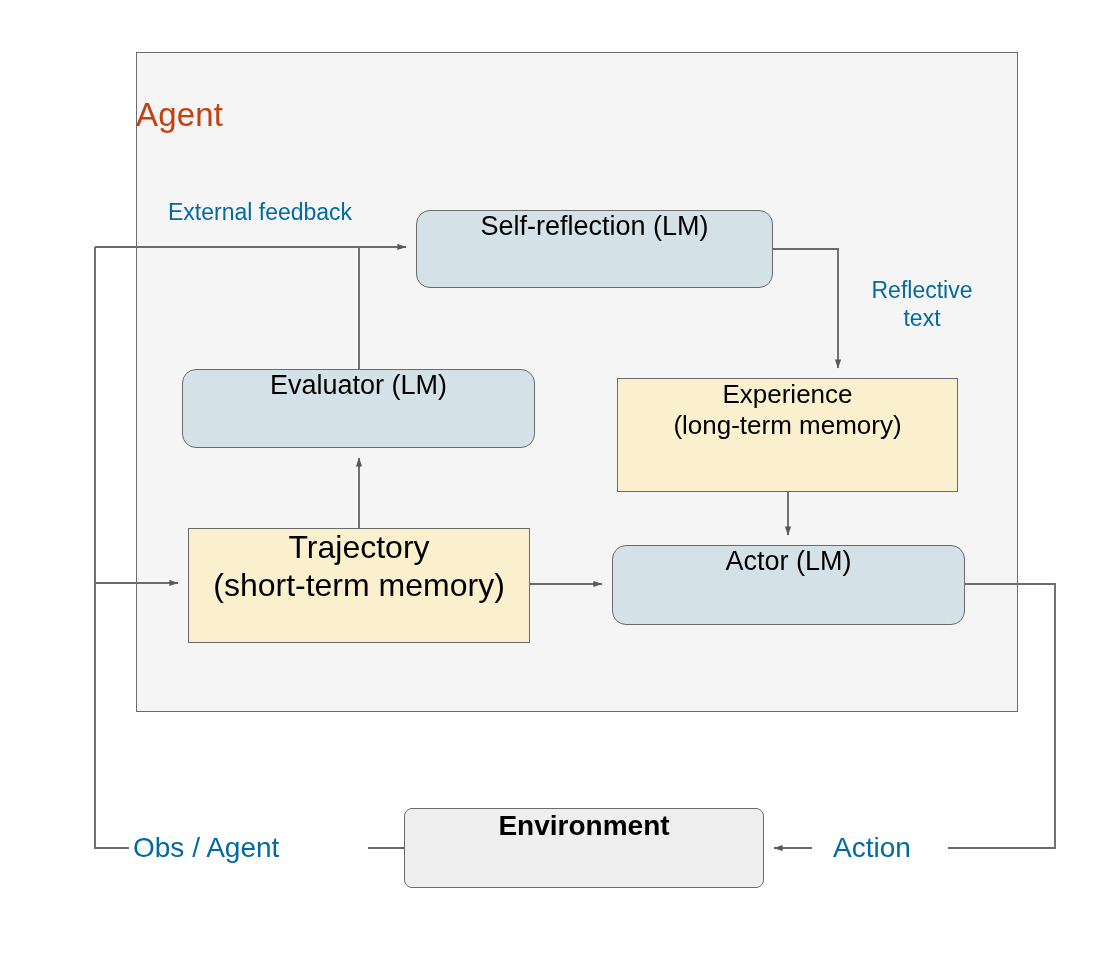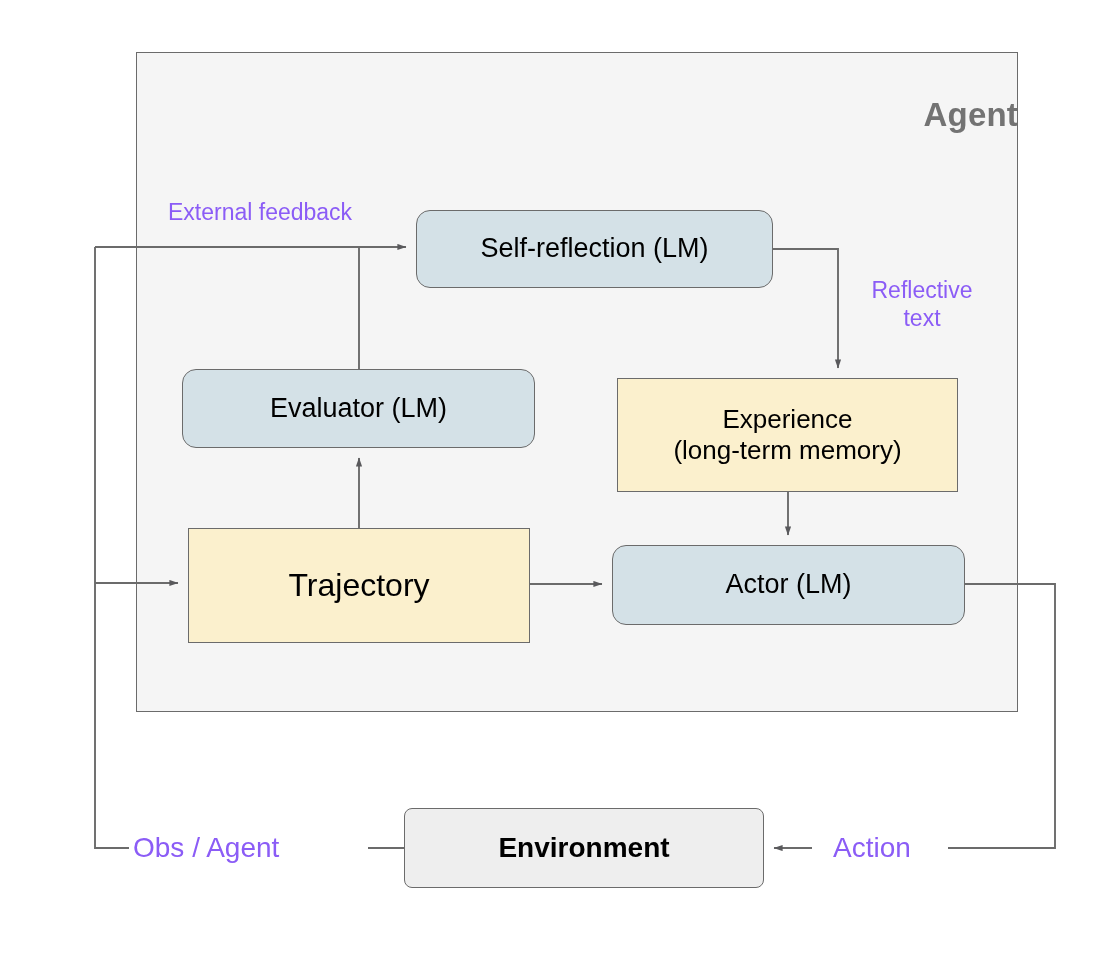--- a/index.html
+++ b/index.html
@@ -36,33 +36,33 @@
     height: 660px;
     background: #f5f5f5;
     border: 1.6px solid #6b6b6b;
     box-sizing: border-box;
   }
   .agent-title {
     position: absolute;
     left: 136px;
     top: 96px;
     width: 882px;
-    text-align: right;
+    text-align: left;
     font-size: 33px;
-    font-weight: bold;
-    color: #737373;
+    font-weight: normal;
+    color: #c2410c;
     letter-spacing: 0.2px;
   }
 
   
   .node {
     position: absolute;
     box-sizing: border-box;
     display: flex;
-    align-items: center;
+    align-items: flex-start;
     justify-content: center;
     text-align: center;
     color: #000000;
     line-height: 1.18;
   }
   .node-blue {
     background: #d4e1e7;
     border: 1.6px solid #6b6b6b;
     border-radius: 14px;
   }
@@ -84,21 +84,21 @@
   .n-trajectory     { left: 188px; top: 528px; width: 342px; height: 115px; font-size: 32px; }
   .n-actor          { left: 612px; top: 545px; width: 353px; height: 80px; font-size: 27px; }
   .n-environment    { left: 404px; top: 808px; width: 360px; height: 80px; font-size: 28px; }
 
   .node .stack { display: block; }
   .node .line2 { display: block; }
 
   
   .elabel {
     position: absolute;
-    color: #8b5cf6;
+    color: #0369a1;
     font-size: 23px;
     line-height: 1.22;
     white-space: pre-line;
     text-align: center;
   }
   .lbl-external   { left: 168px; top: 198px; text-align: left; }
   .lbl-internal   { left: 236px; top: 281px; width: 120px; }
   .lbl-reflective { left: 852px; top: 276px; width: 140px; }
   .lbl-obs        { left: 133px; top: 831px; font-size: 28px; text-align: left; }
   .lbl-action     { left: 833px; top: 831px; font-size: 28px; text-align: left; }
@@ -156,20 +156,21 @@
   <div class="node node-yellow n-experience">
     <span class="stack">
       <span class="line1">Experience</span>
       <span class="line2">(long-term memory)</span>
     </span>
   </div>
 
   <div class="node node-yellow n-trajectory">
     <span class="stack">
       <span class="line1">Trajectory</span>
+      <span class="line2">(short-term memory)</span>
     </span>
   </div>
 
   <div class="node node-gray n-environment">
     <span>Environment</span>
   </div>
 
   <div class="elabel lbl-external">External feedback</div>
   <div class="elabel lbl-reflective">Reflective
 text</div>

